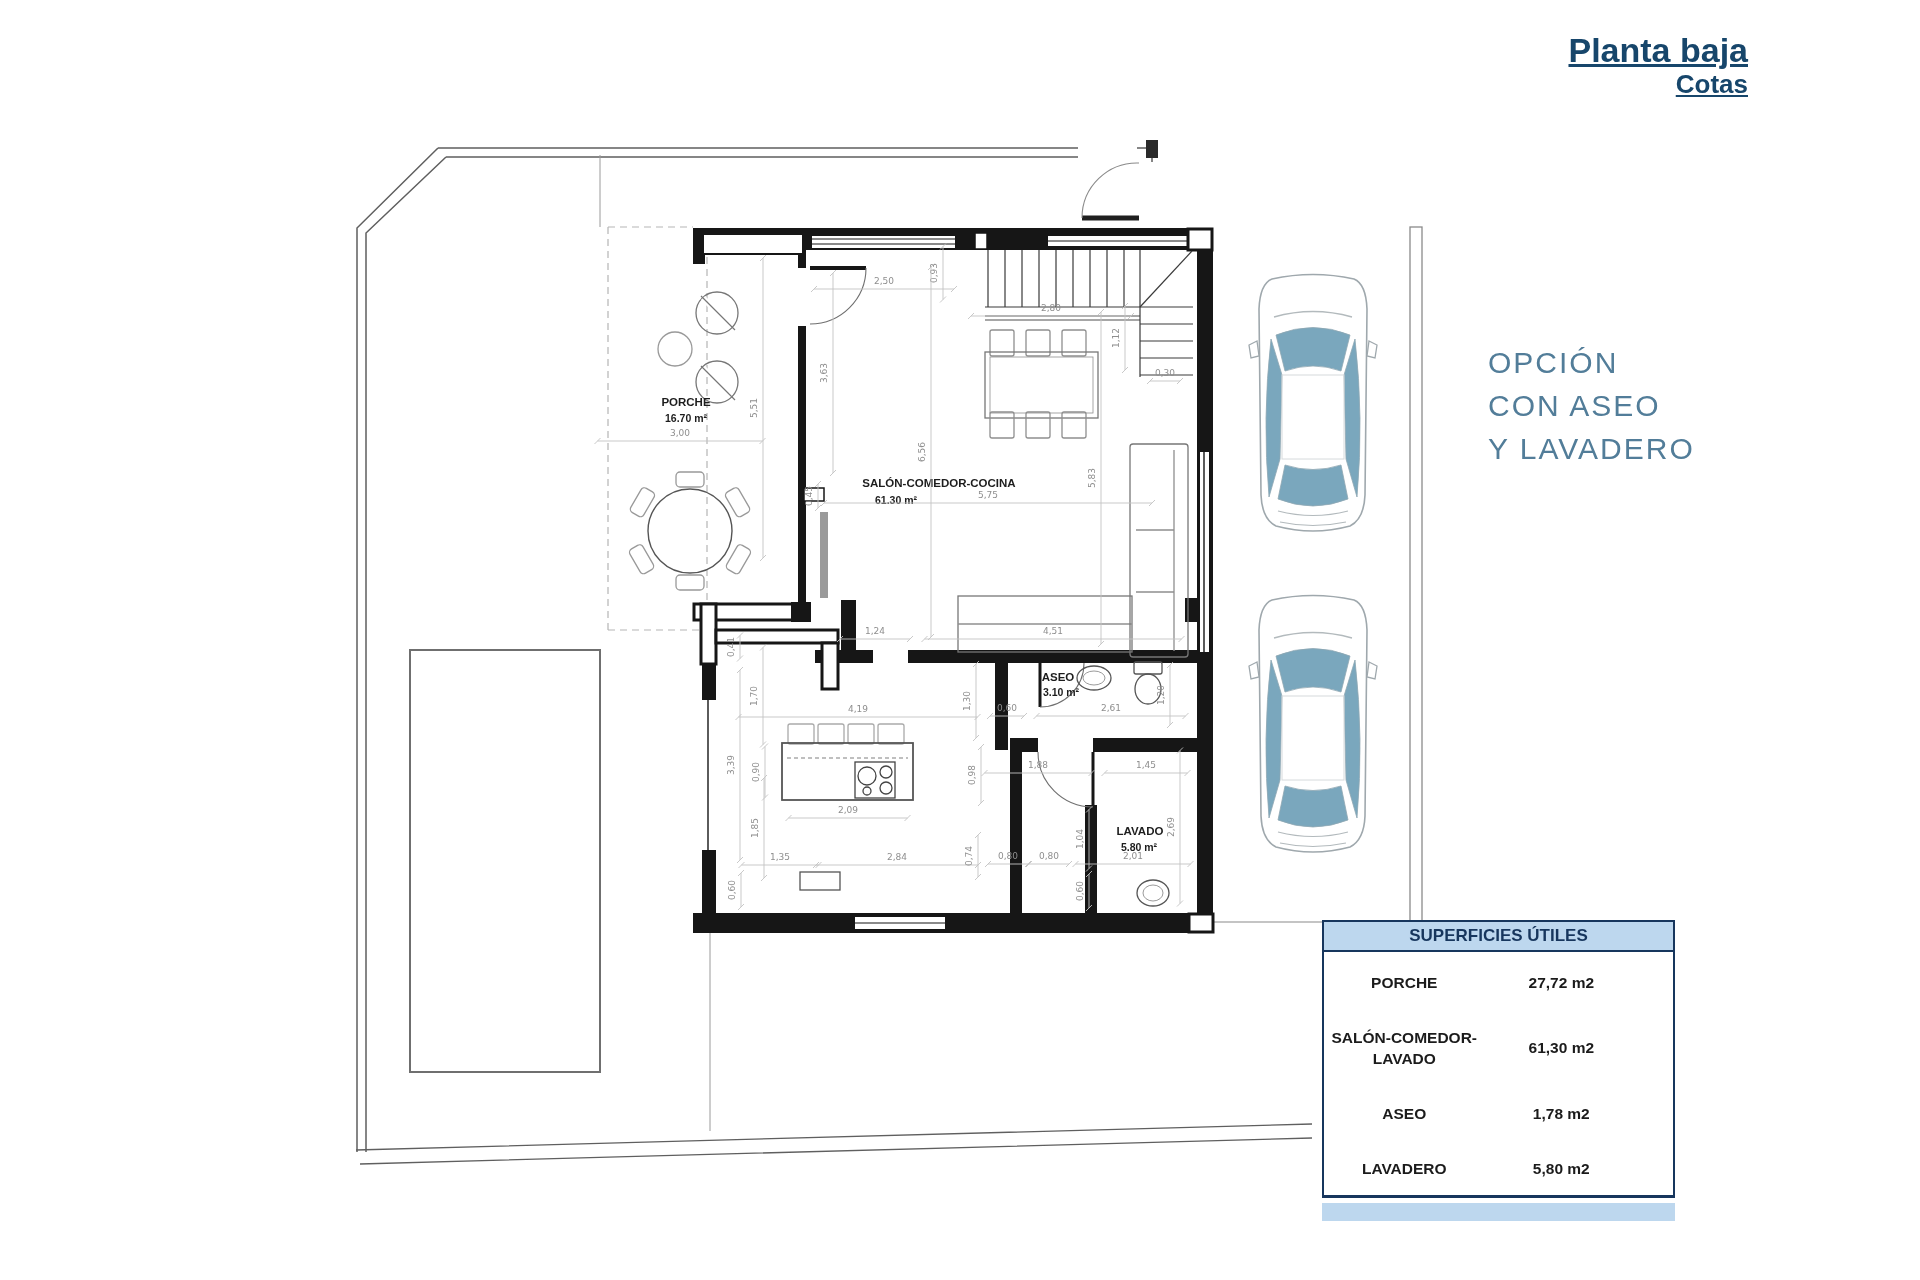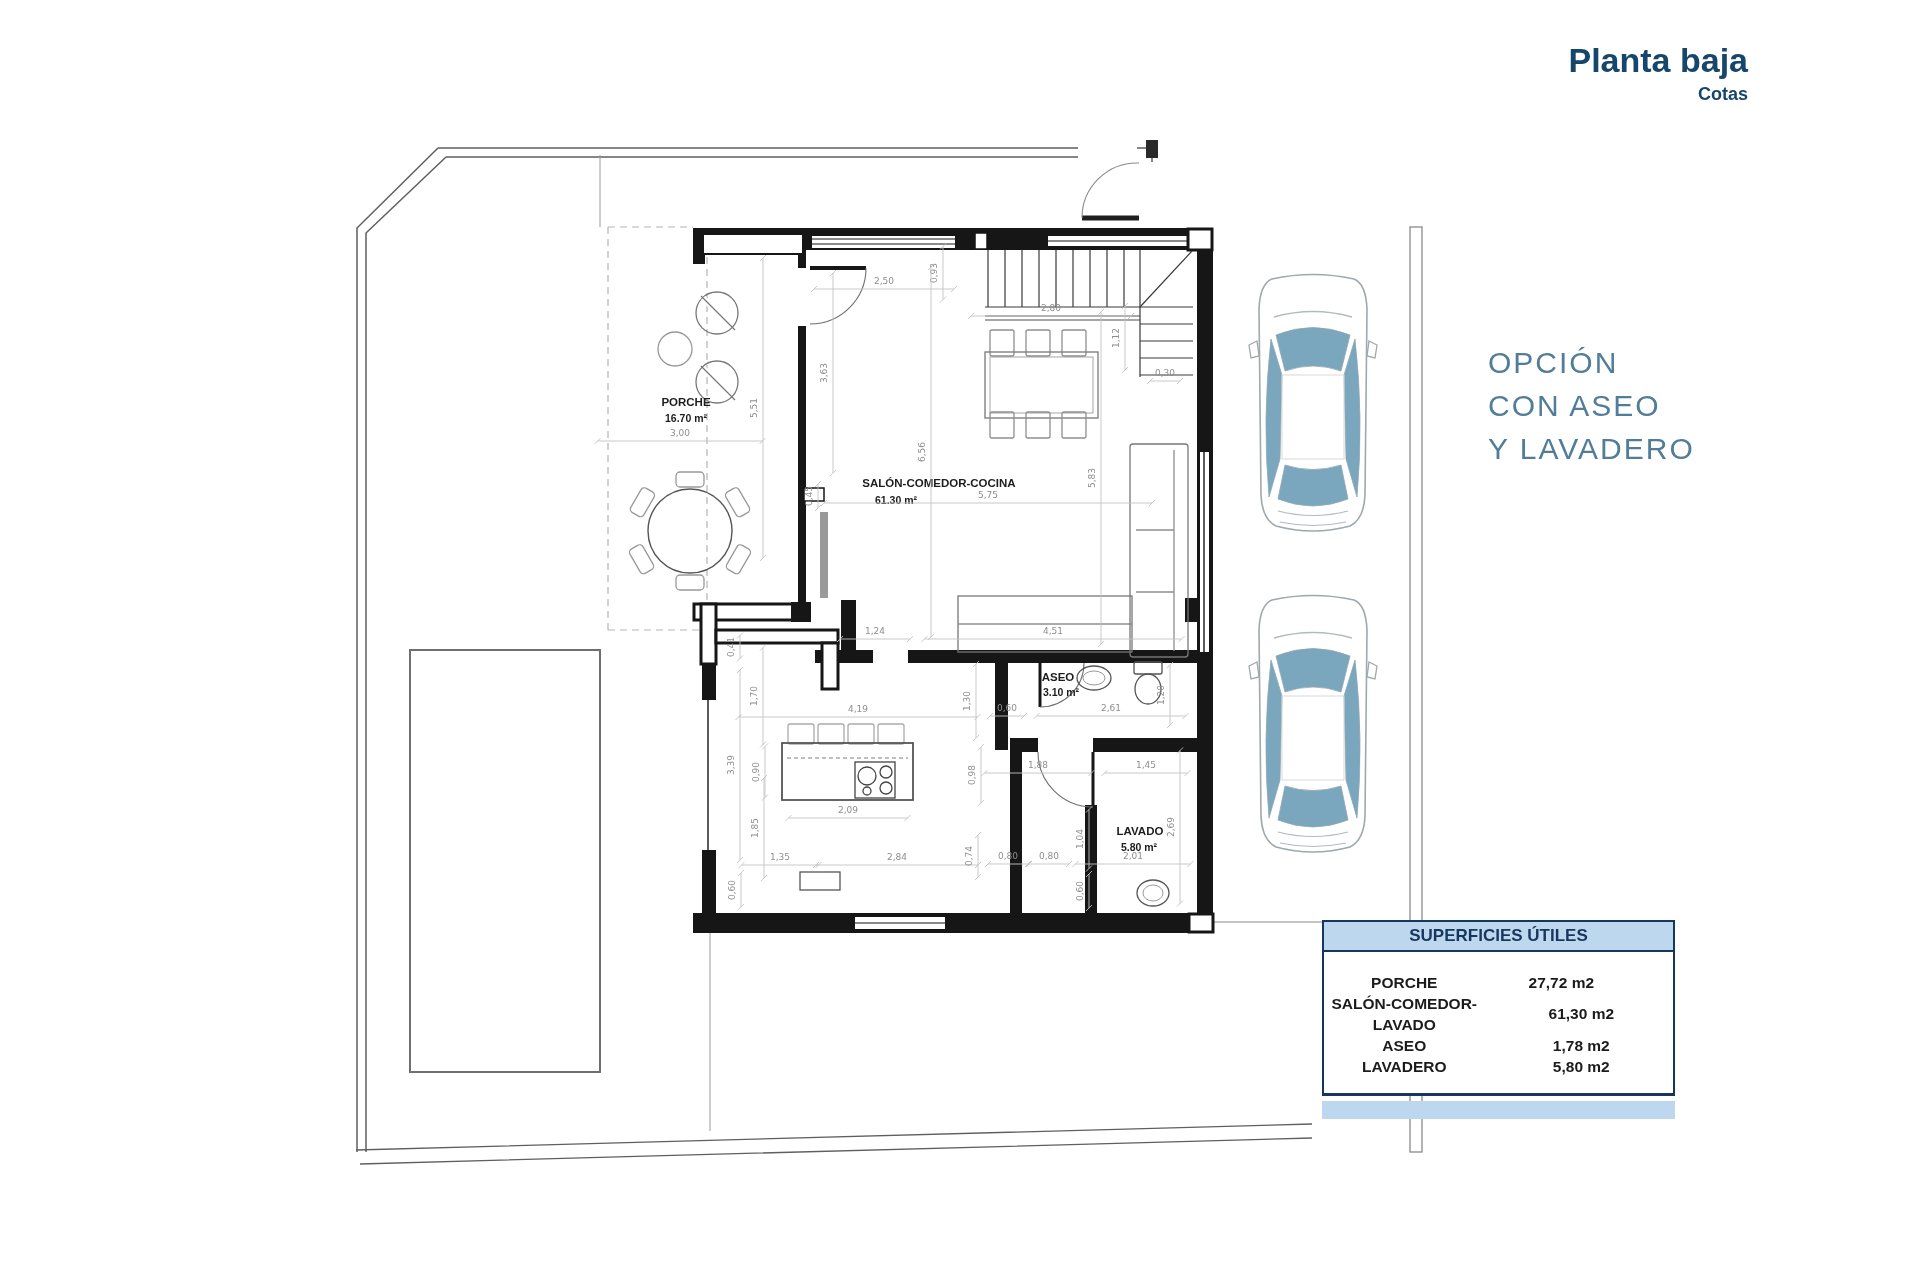--- a/index.html
+++ b/index.html
@@ -7,36 +7,36 @@
           font-family:"Liberation Sans",sans-serif;}
   svg{position:absolute;left:0;top:0;}
 
   
   .room-name{font:bold 11.5px "Liberation Sans",sans-serif;fill:#1d1d1d;}
   .room-area{font:bold 10.5px "Liberation Sans",sans-serif;fill:#1d1d1d;}
   .dim-text{font:9px "DejaVu Sans",sans-serif;fill:#8e8e8e;}
   .dim-line{stroke:#c3c3c3;stroke-width:0.9;}
 
   
-  .title-block{position:absolute;top:41px;right:172px;text-align:right;color:#17466b;}
+  .title-block{position:absolute;top:31px;right:172px;text-align:right;color:#17466b;text-decoration:underline;}
   .title-main{font-size:34px;font-weight:bold;line-height:38px;}
-  .title-sub{font-size:18px;font-weight:bold;line-height:30px;}
+  .title-sub{font-size:26px;font-weight:bold;line-height:30px;}
 
   
   .option-note{position:absolute;left:1488px;top:341px;color:#527d99;
                font-size:30px;line-height:43px;letter-spacing:2px;font-weight:normal;}
 
   
   .sumtable{position:absolute;left:1322px;top:920px;width:353px;}
   .st-header{background:#bdd7ee;border:2px solid #17365d;color:#17365d;
              font-size:17px;font-weight:bold;text-align:center;padding:4px 17px;}
   .st-body{border:2px solid #17365d;border-top:none;border-bottom:3px solid #17365d;
            background:#fff;padding:20px 0 16px 0;}
   .st-row{display:flex;align-items:center;color:#1b1b1b;font-weight:bold;font-size:15.5px;}
-  .st-row + .st-row{gap:20px;}
+  .st-row + .st-row{margin-top:34px;}
   .st-label{flex:0 0 46%;text-align:center;line-height:21px;}
   .st-value{flex:0 0 44%;text-align:center;}
   .st-footer{background:#bdd7ee;height:18px;margin-top:5px;}
 </style>
 </head>
 <body>
 
 <div class="canvas">
 
   <svg id="plan-svg" width="1920" height="1280" viewBox="0 0 1920 1280">

